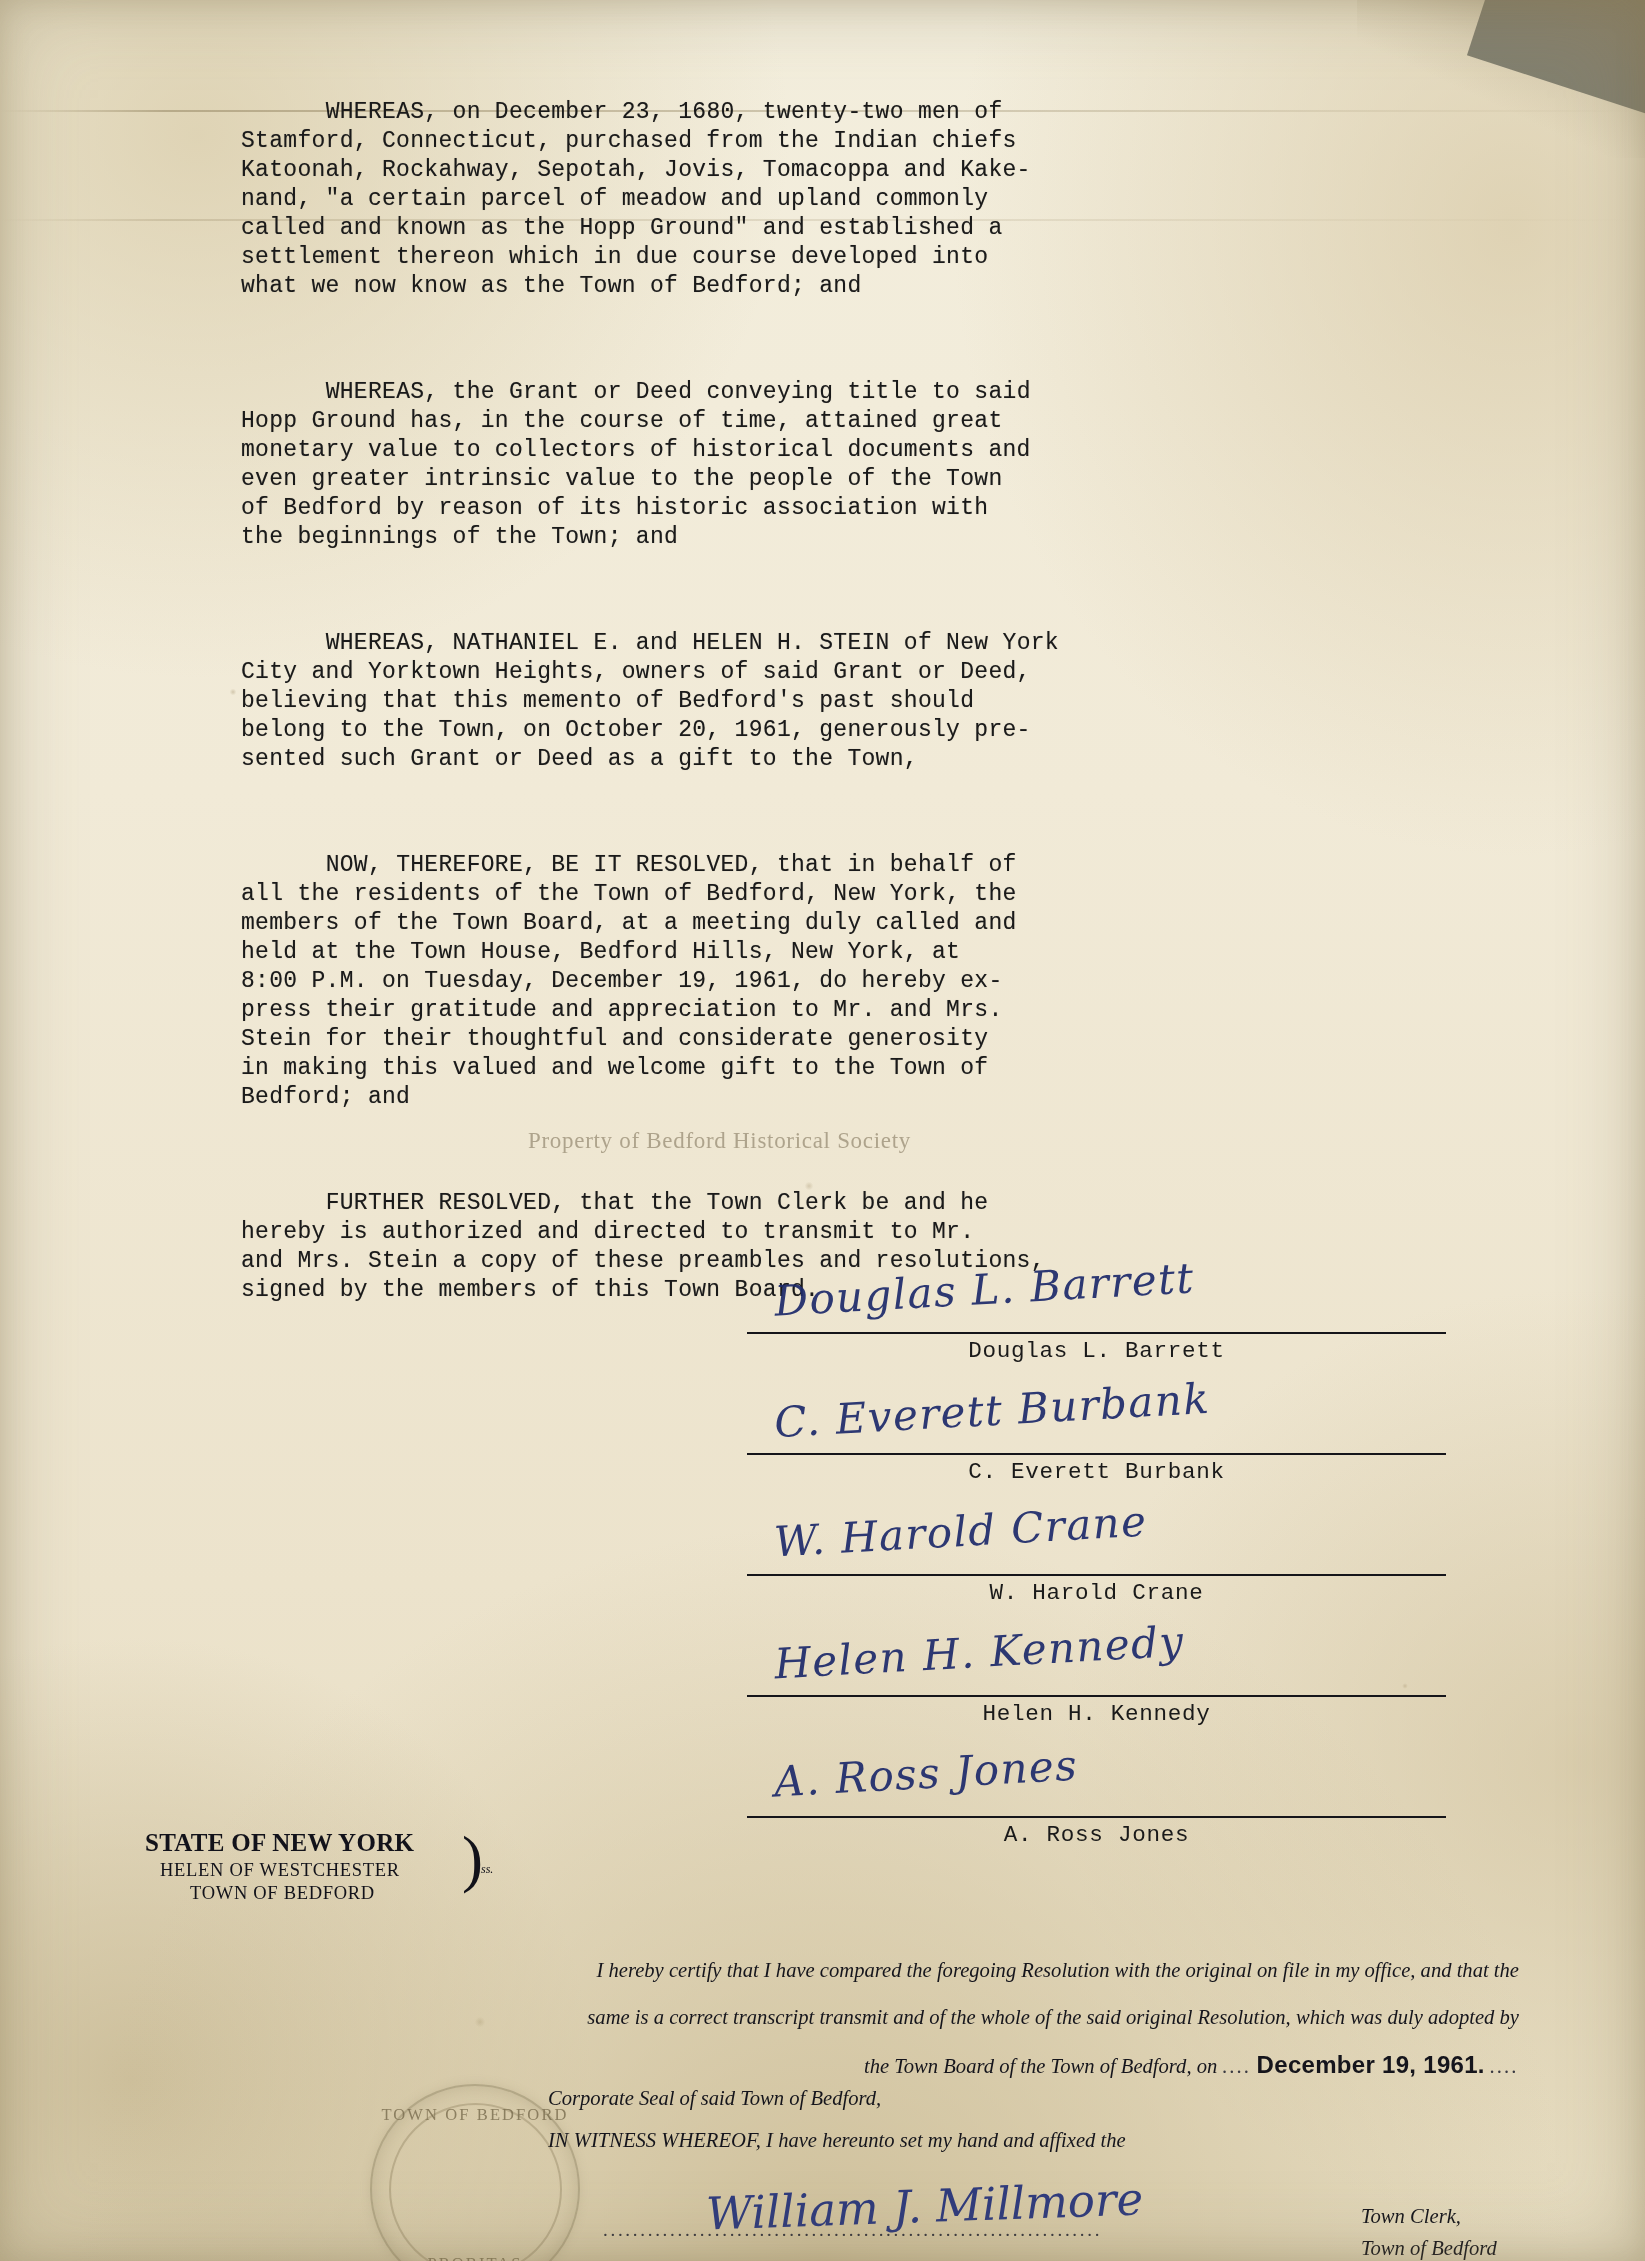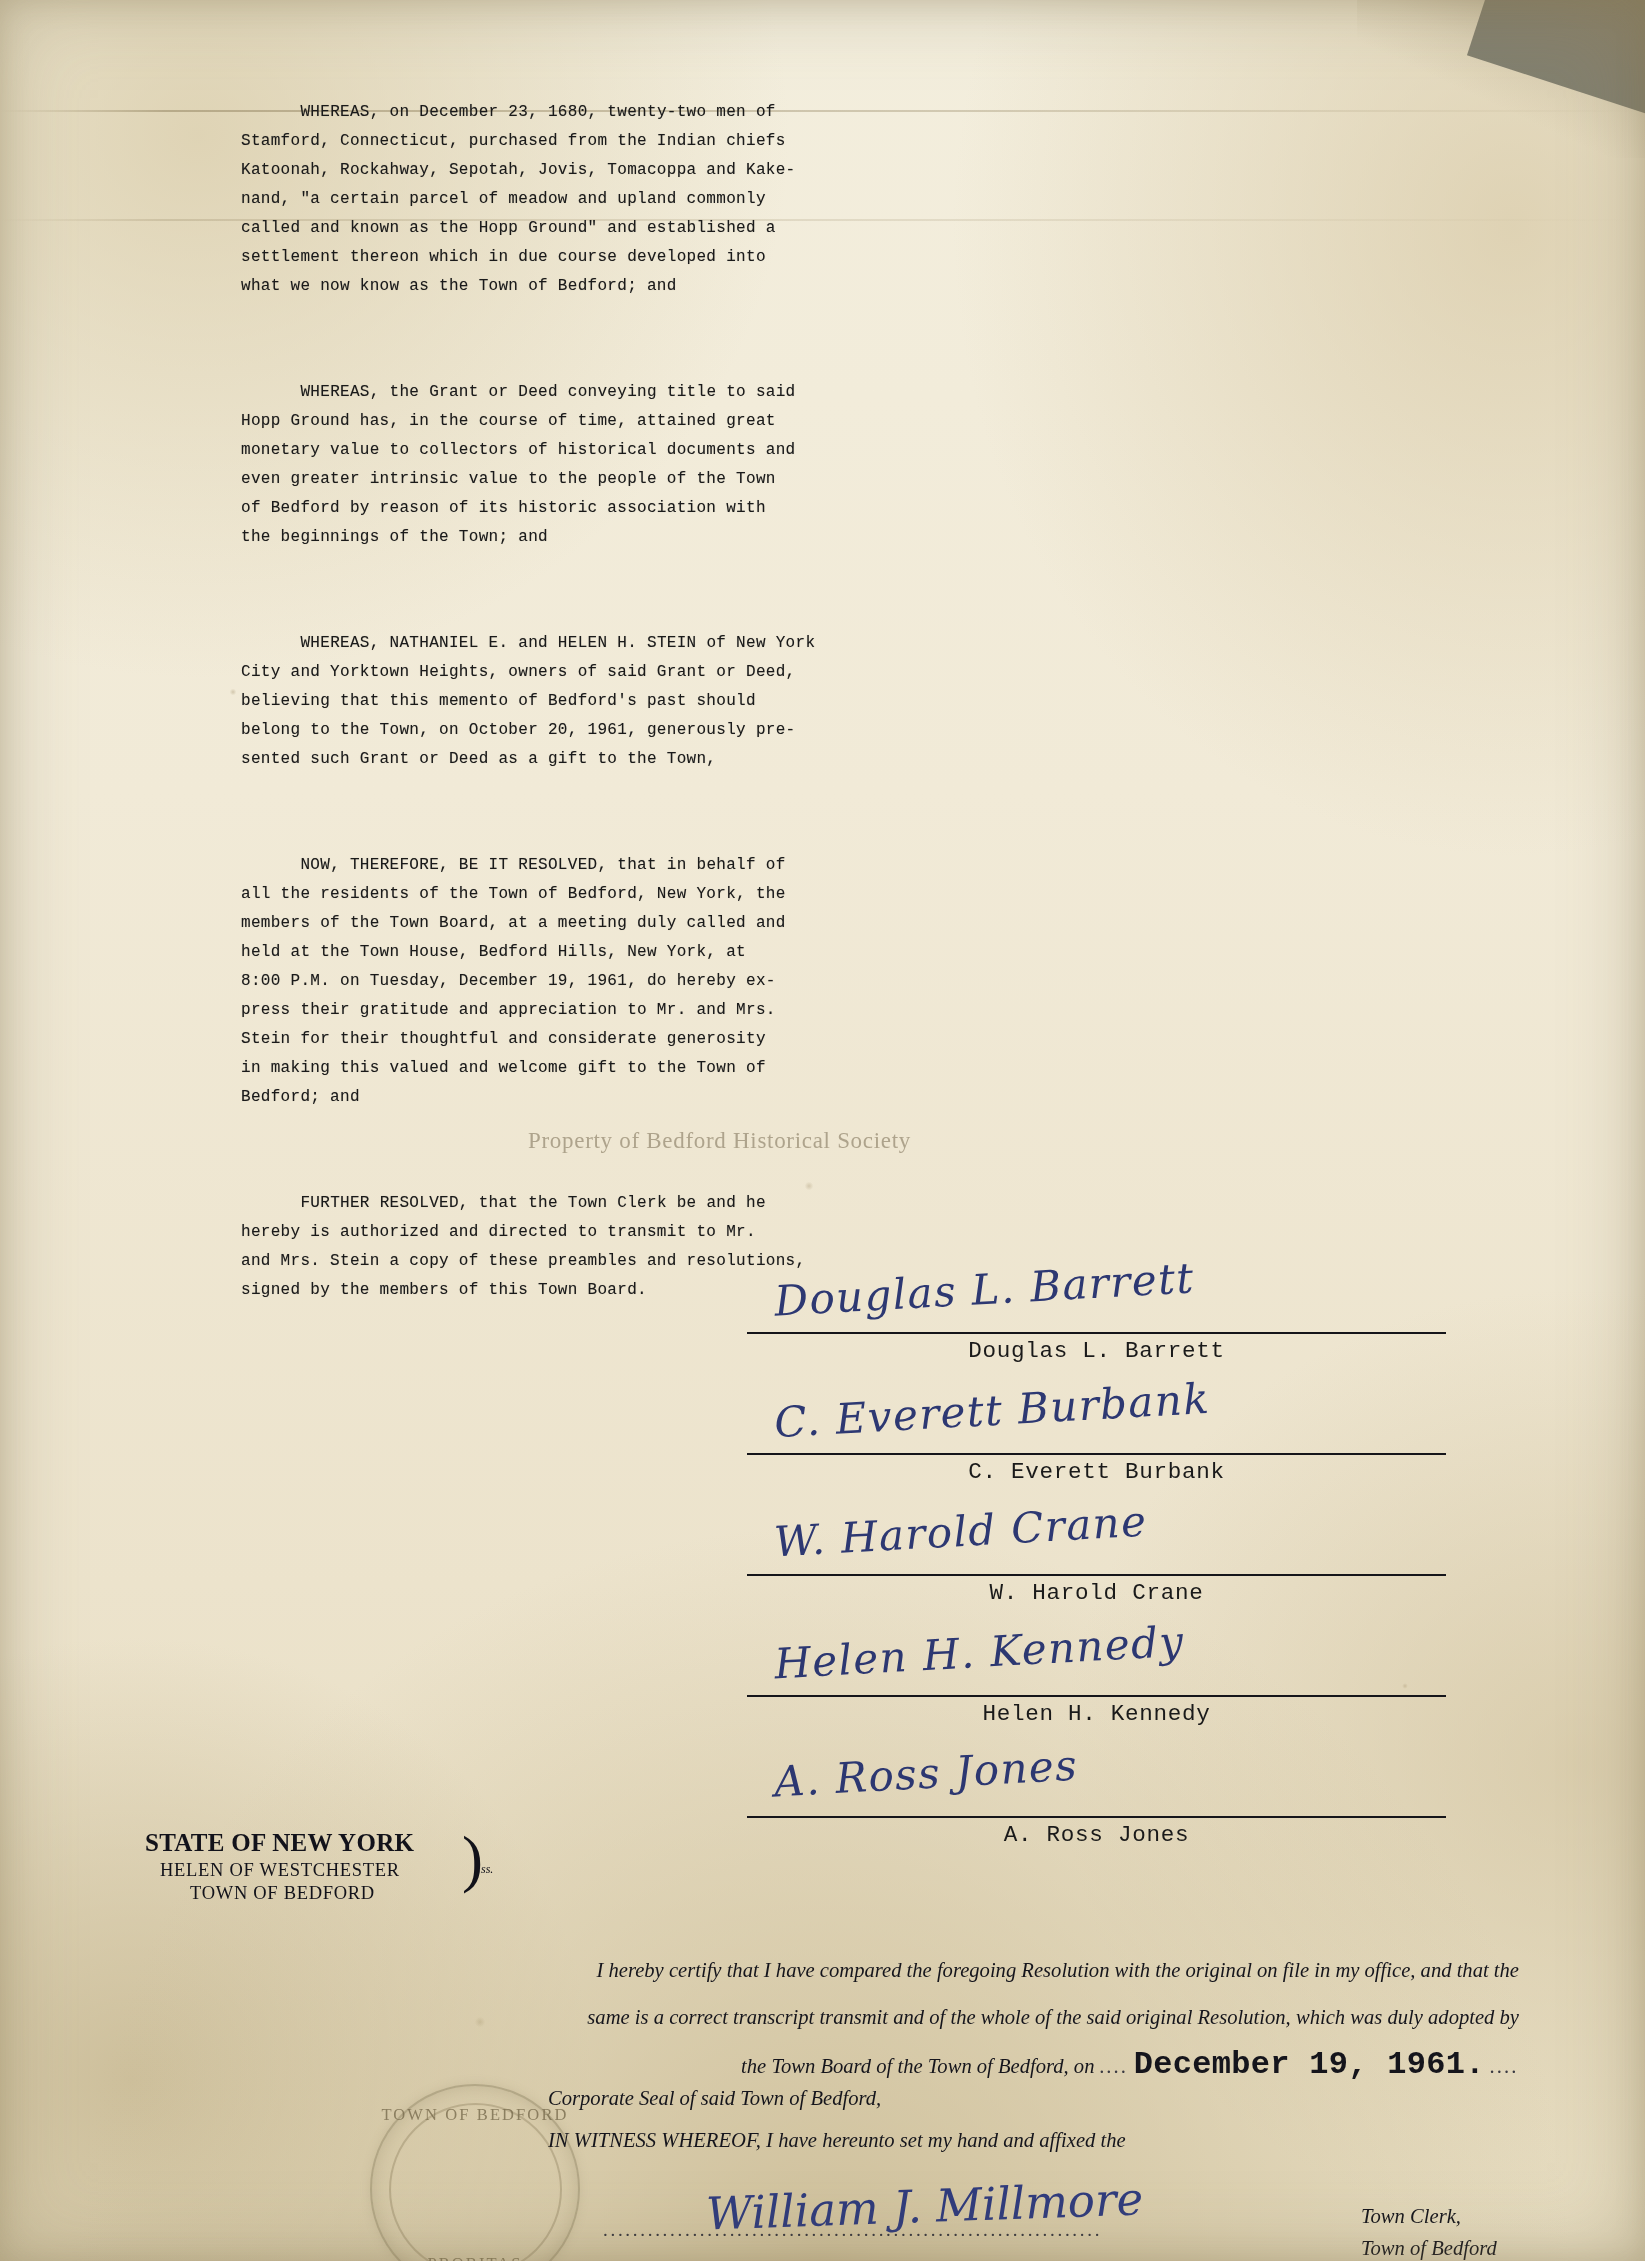--- a/index.html
+++ b/index.html
@@ -67,21 +67,21 @@
   }
 
   
   .doc-body {
     position: absolute;
     left: 241px;
     top: 40px;
     width: 1152px;
     color: #1a1a1a;
     font-family: "Liberation Mono", "DejaVu Sans Mono", monospace;
-    font-size: 16px;
+    font-size: 23px;
     line-height: 29px;
     letter-spacing: 0.3px;
     white-space: pre-wrap;
     text-shadow: 0 0 0.7px rgba(40,40,40,0.35);
   }
   .para { margin: 0 0 19px 0; white-space: pre-wrap; }
   .para:last-child { margin-bottom: 0; }
 
   
   .sig-block {
@@ -181,24 +181,24 @@
     font-size: 20.6px;
     line-height: 47px;
     color: #15151c;
   }
   .cert .l { display: block; white-space: nowrap; text-align: right; }
   .dots {
     letter-spacing: 2.1px;
     color: #3a3a42;
   }
   .date-fill {
-    font-family: Liberation Mono, monospace;
+    font-family: Liberation Sans, sans-serif;
     font-style: normal;
     font-weight: bold;
-    font-size: 32px;
+    font-size: 24px;
     letter-spacing: 0.3px;
   }
   .witness {
     position: absolute;
     left: 548px;
     top: 2077px;
     width: 973px;
     font-family: "Liberation Serif", serif;
     font-style: italic;
     font-size: 20.6px;

